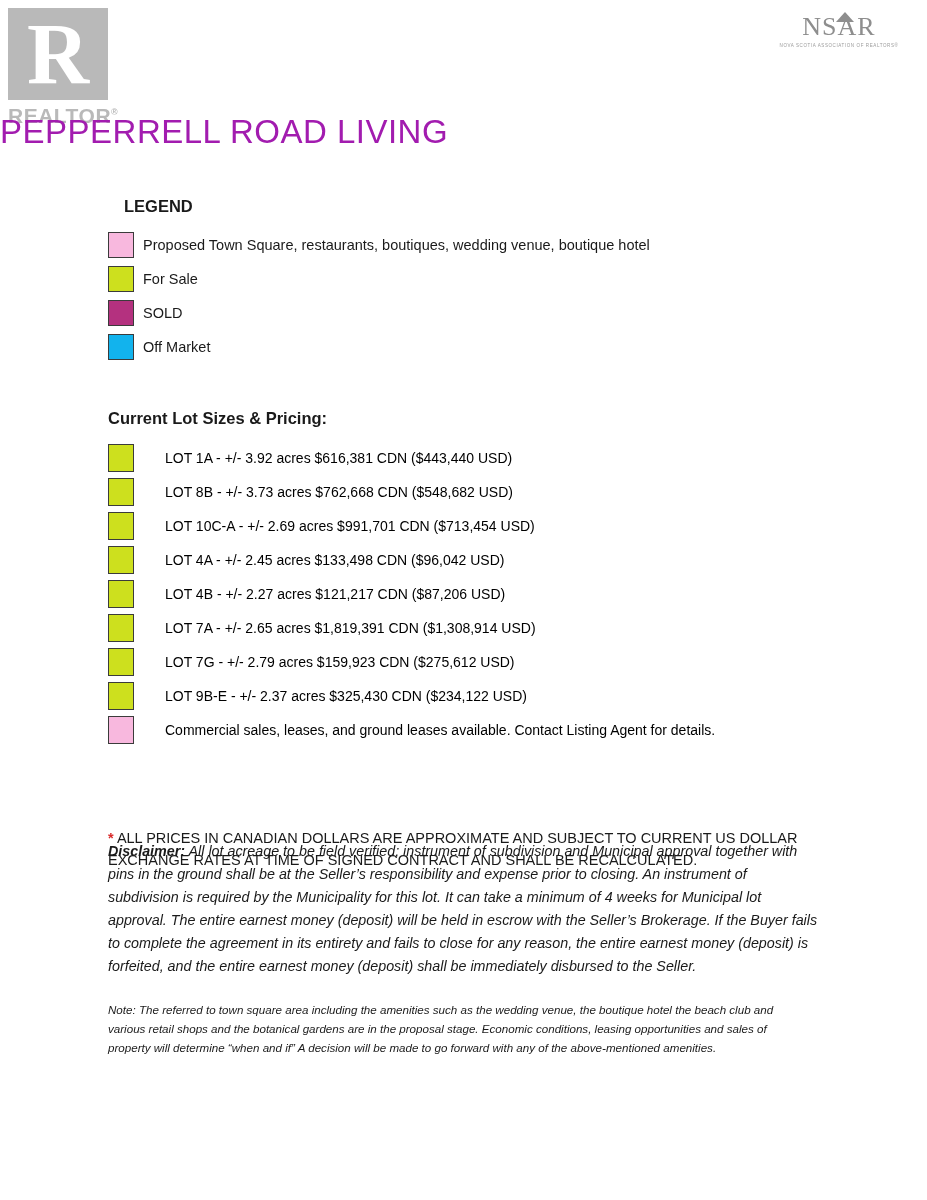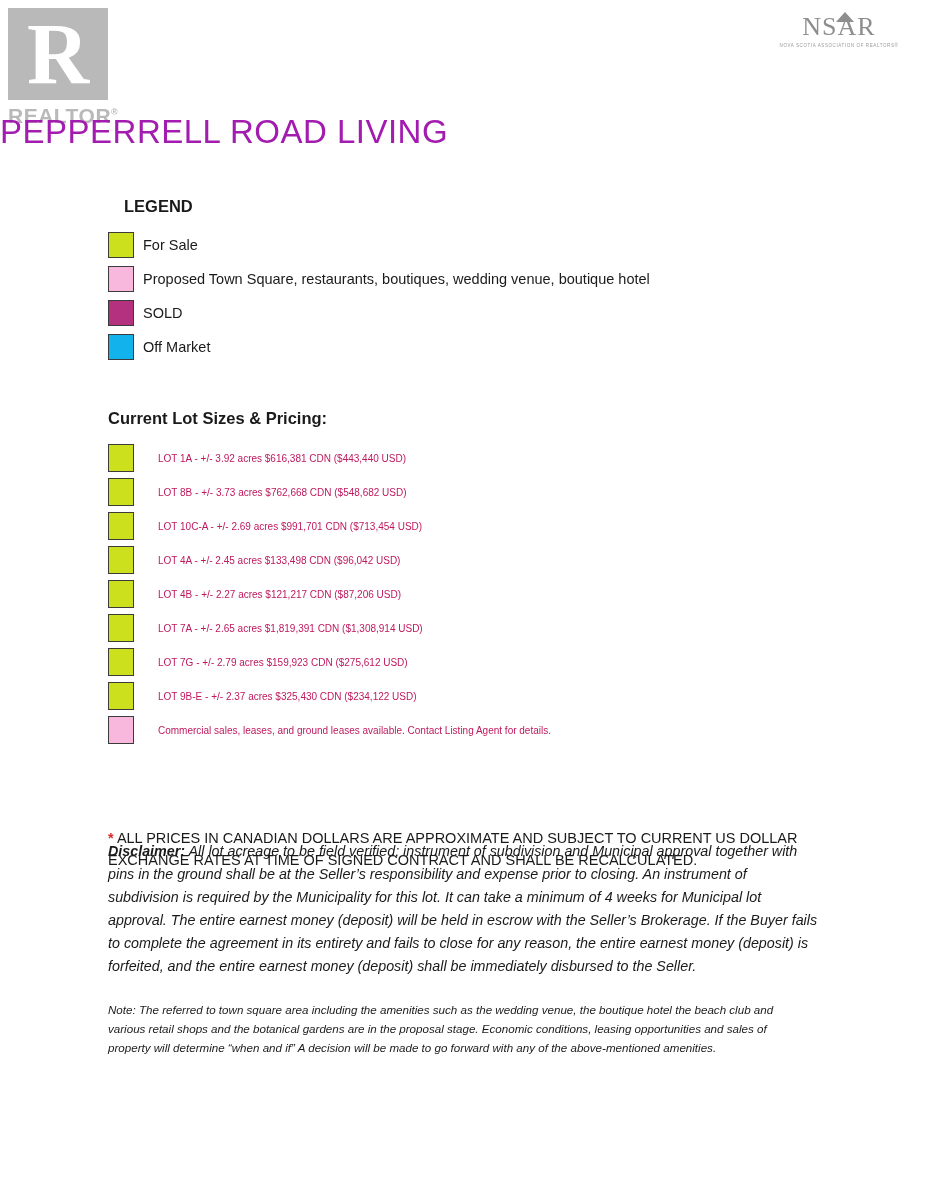--- a/index.html
+++ b/index.html
@@ -152,23 +152,23 @@
   .lot-row {
     display: flex;
     align-items: center;
     height: 34px;
   }
   .lot-row .swatch {
     width: 24px;
     height: 26px;
   }
   .lot-row .label {
-    margin-left: 24px;
-    font-size: 10px;
-    color: #be185d;
+    margin-left: 31px;
+    font-size: 14px;
+    color: #000000;
     white-space: nowrap;
   }
 
   
   .price-note {
     position: absolute;
     left: 108px;
     top: 827px;
     width: 740px;
     font-size: 14.5px;
@@ -218,28 +218,28 @@
       <span class="nsar-roof"></span>
     </div>
     <div class="nsar-sub">NOVA SCOTIA ASSOCIATION OF REALTORS®</div>
   </div>
 
   <div class="doc-title">PEPPERRELL ROAD LIVING</div>
 
   <div class="legend-heading">LEGEND</div>
   <div class="legend-list">
     <div class="legend-row">
-      <span class="swatch" style="background:#cde01e"></span>
-      <span class="label">For Sale</span>
-    </div>
-    <div class="legend-row">
       <span class="swatch" style="background:#f8b8de"></span>
       <span class="label">Proposed Town Square, restaurants, boutiques, wedding venue, boutique hotel</span>
     </div>
     <div class="legend-row">
+      <span class="swatch" style="background:#cde01e"></span>
+      <span class="label">For Sale</span>
+    </div>
+    <div class="legend-row">
       <span class="swatch" style="background:#b4317f"></span>
       <span class="label">SOLD</span>
     </div>
     <div class="legend-row">
       <span class="swatch" style="background:#12b3ed"></span>
       <span class="label">Off Market</span>
     </div>
   </div>
 
   <div class="pricing-heading">Current Lot Sizes &amp; Pricing:</div>

